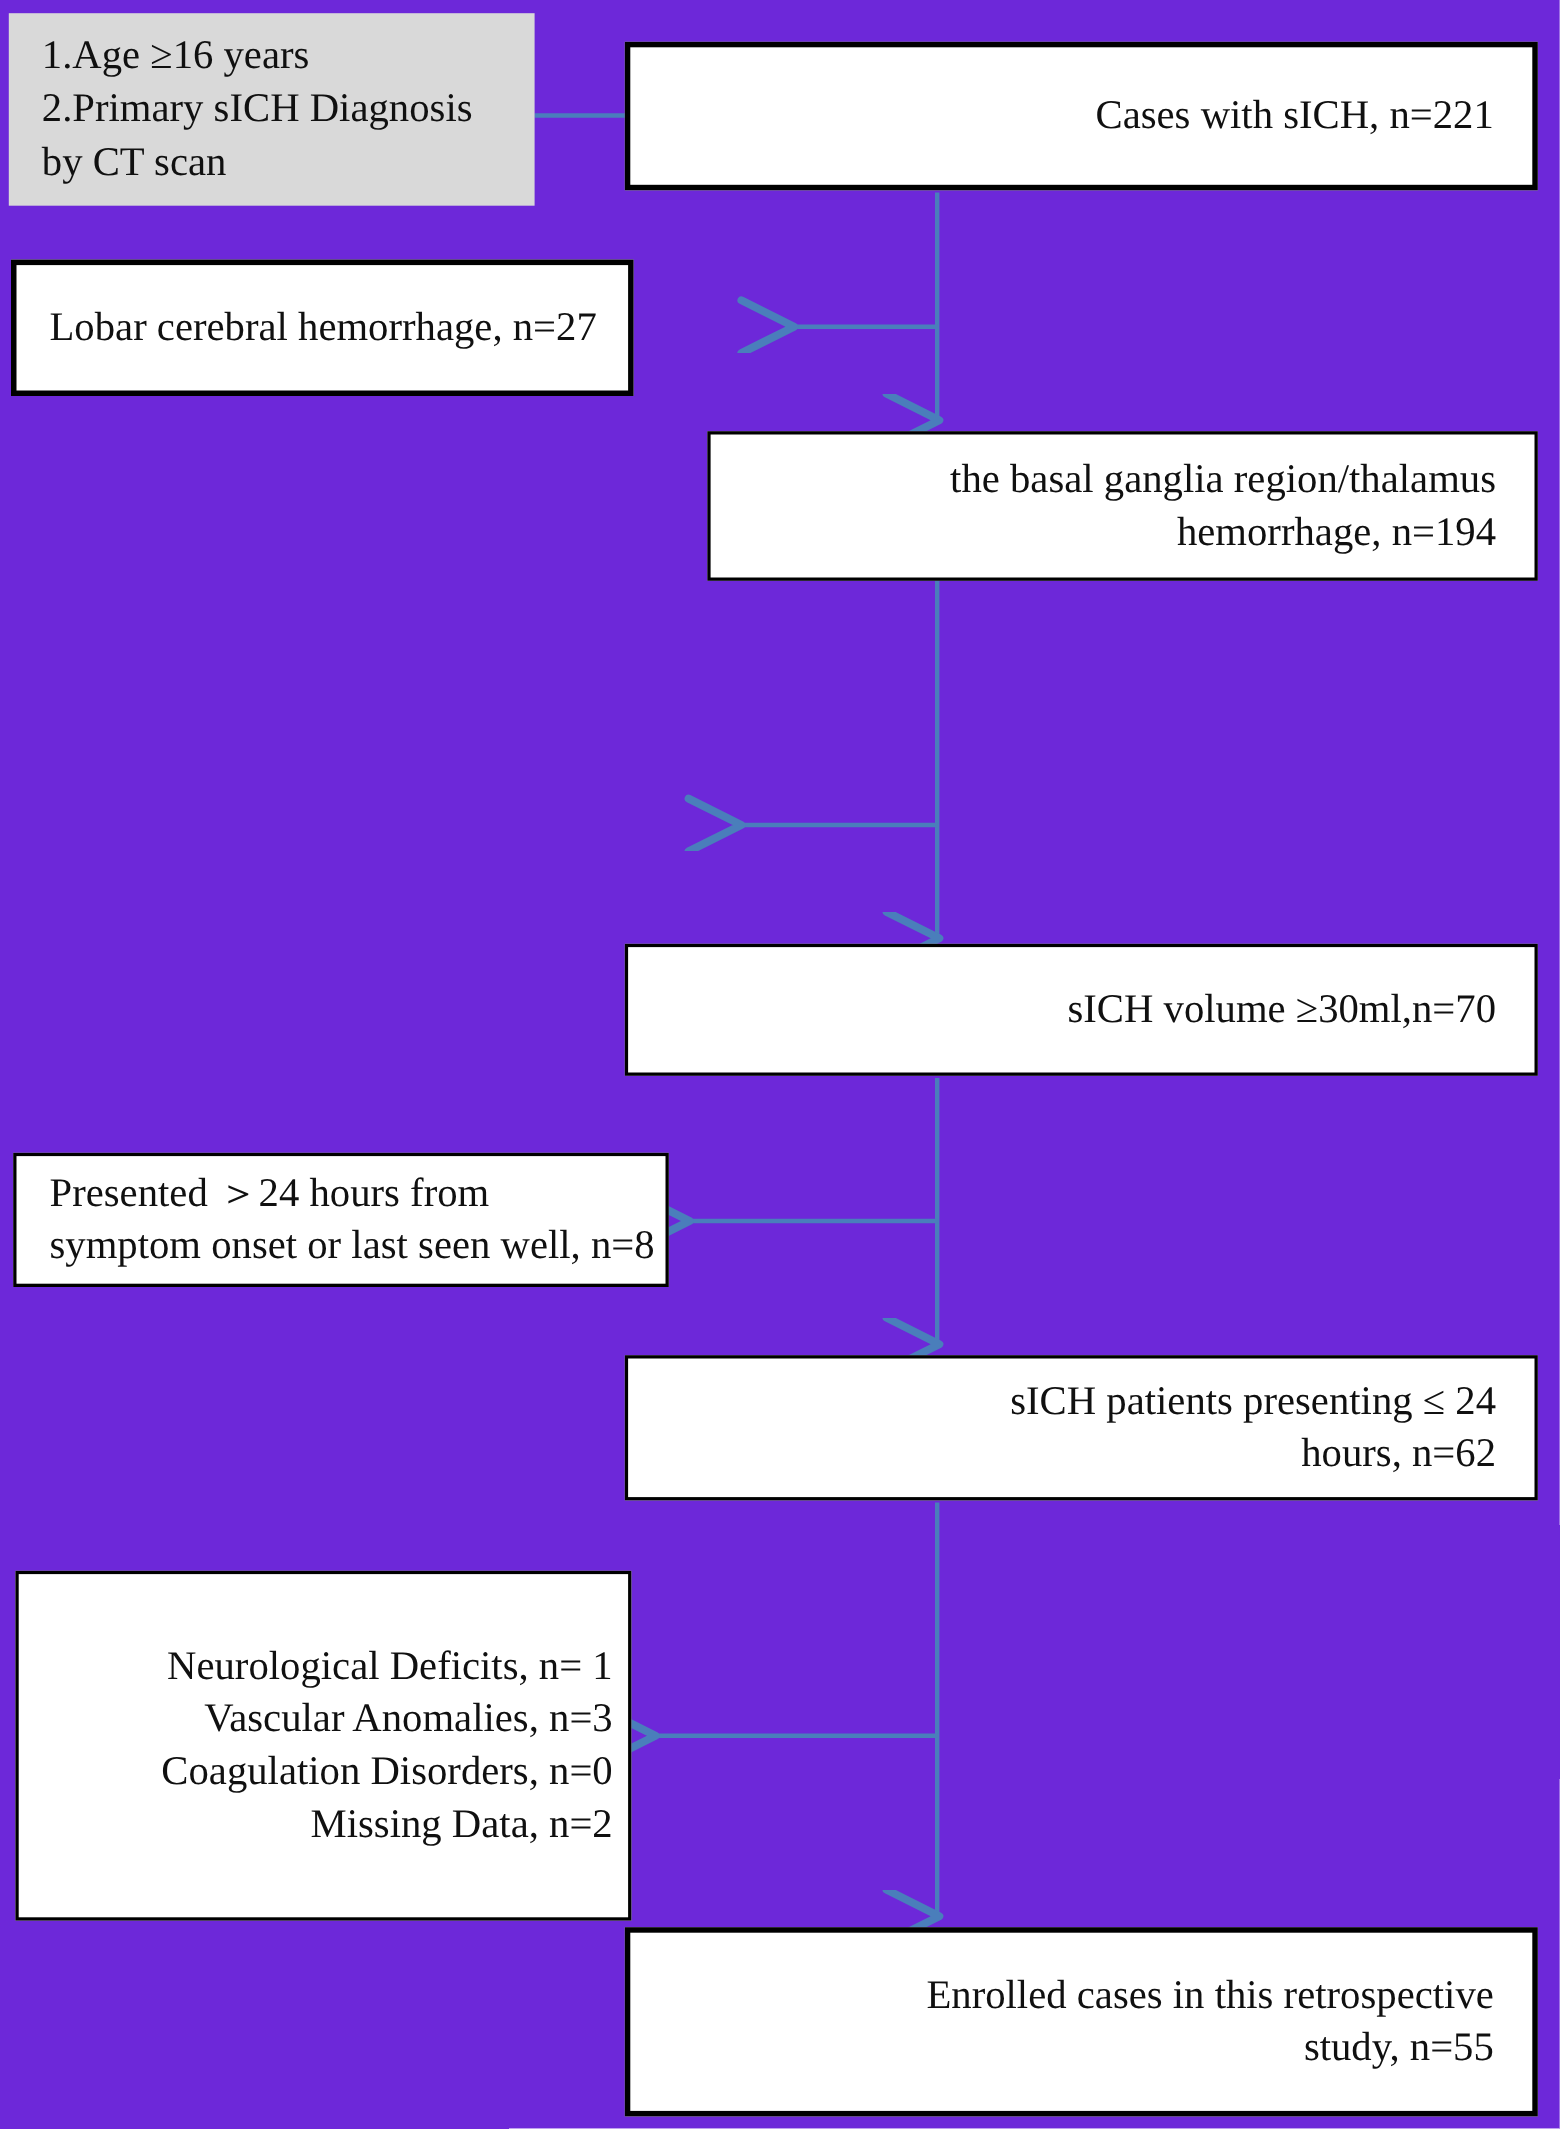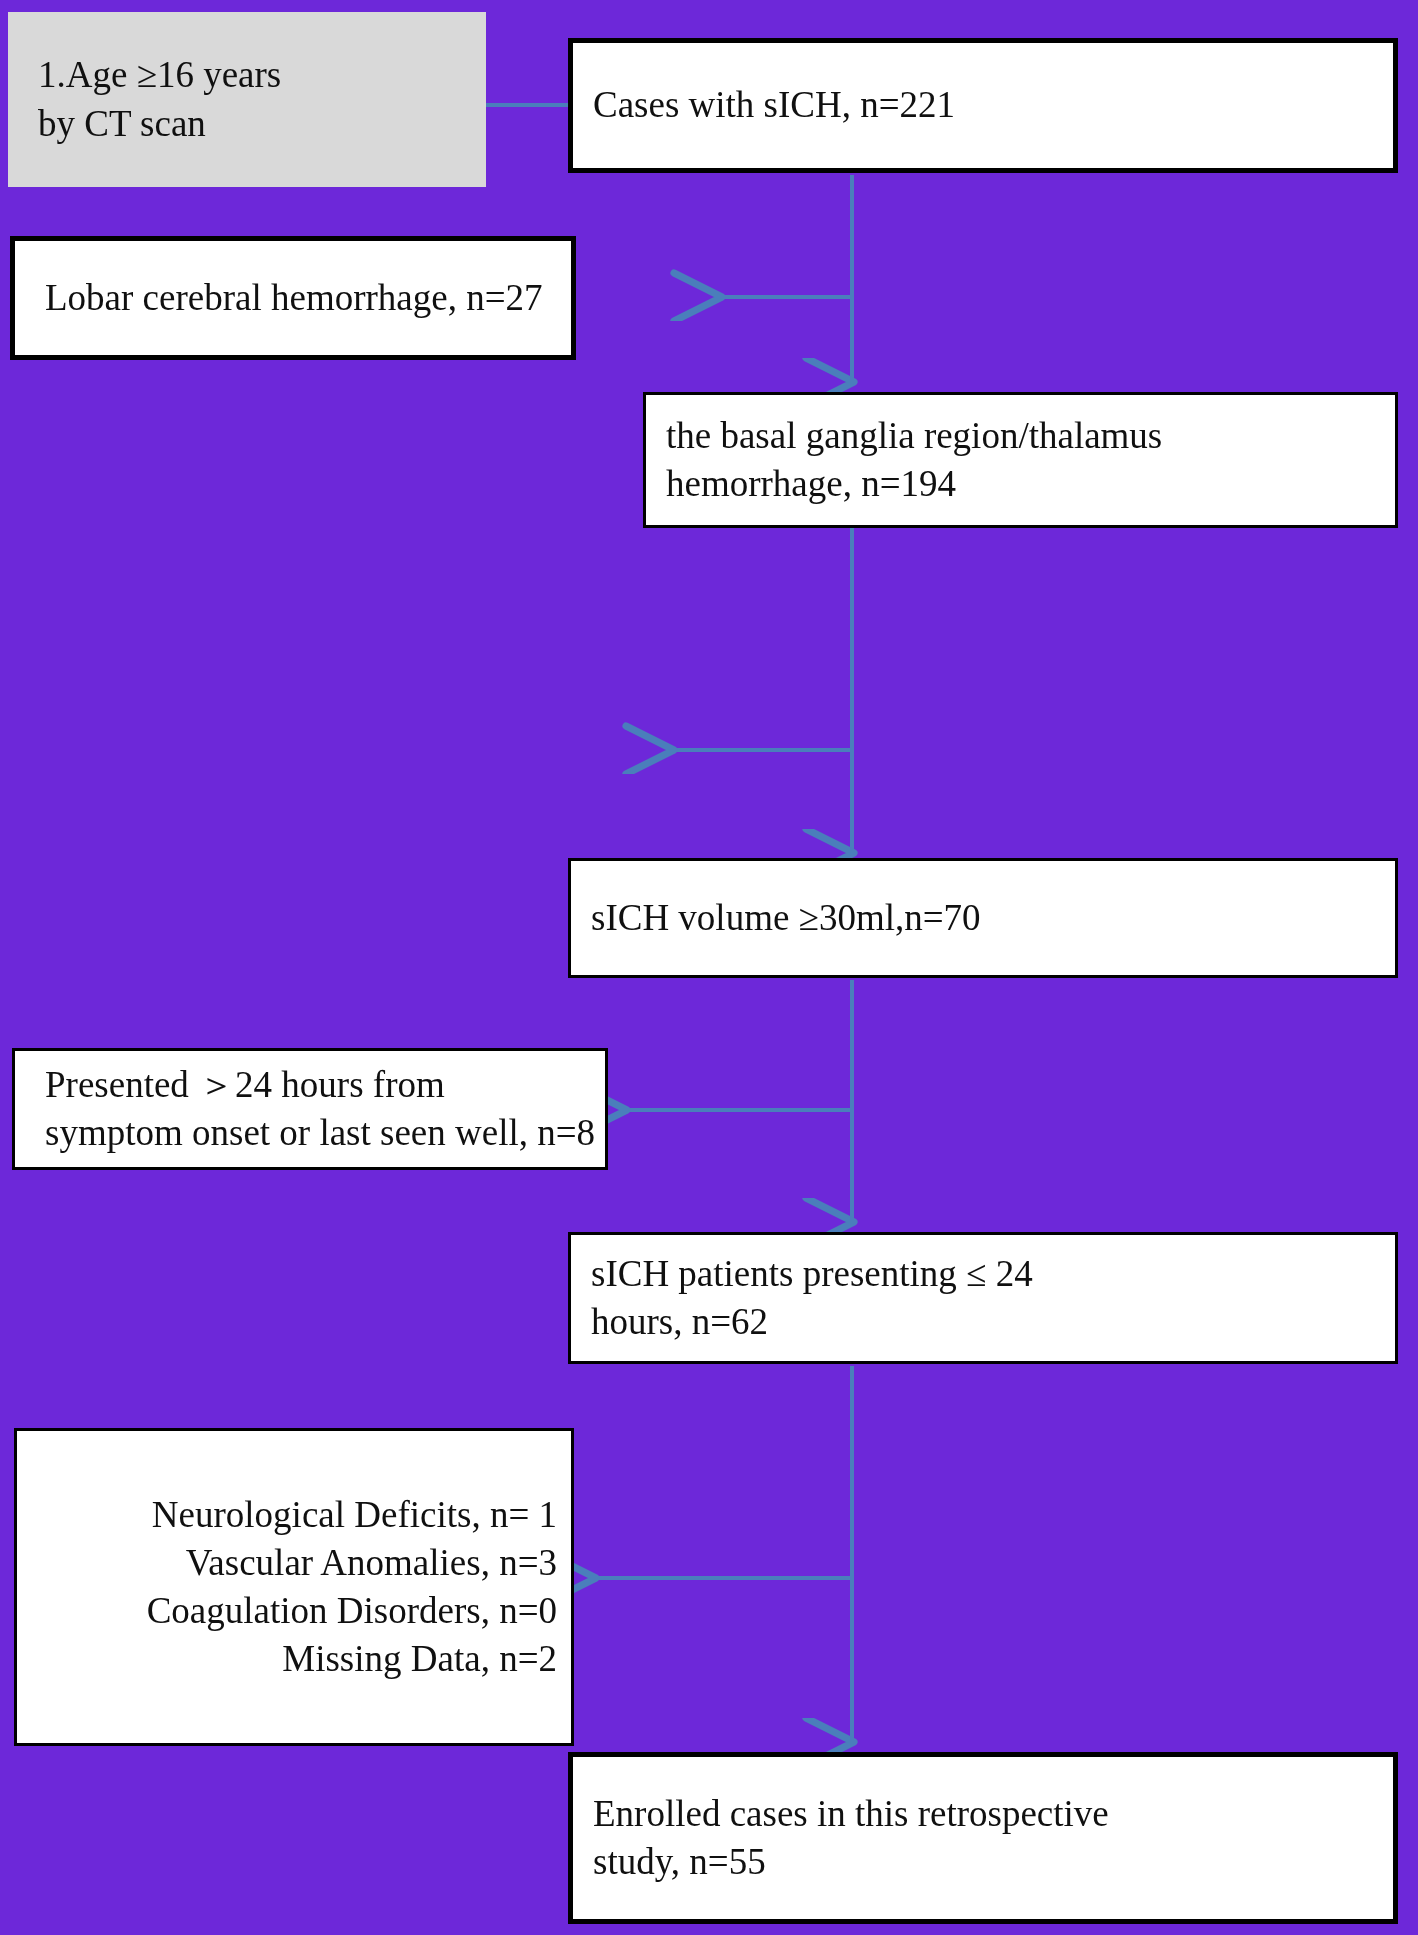--- a/index.html
+++ b/index.html
@@ -41,21 +41,21 @@
   .box-grey {
     background: #d9d9d9;
     border: none;
   }
   .txt-left {
     text-align: left;
     padding-left: 30px;
     padding-right: 14px;
   }
   .txt-center {
-    text-align: left;
+    text-align: right;
     padding-left: 20px;
     padding-right: 35px;
   }
   .fs-1 { font-size: 37px; line-height: 1.30; }
 
   
   #wires {
     position: absolute;
     left: 0;
     top: 0;
@@ -93,20 +93,21 @@
 
     <line x1="852" y1="1110" x2="625" y2="1110" stroke="#4a7ebb" stroke-width="4" marker-end="url(#arrowLeft)"></line>
 
     <line x1="852" y1="1366" x2="852" y2="1742" stroke="#4a7ebb" stroke-width="4" marker-end="url(#arrowDown)"></line>
 
     <line x1="852" y1="1578" x2="594" y2="1578" stroke="#4a7ebb" stroke-width="4" marker-end="url(#arrowLeft)"></line>
   </svg>
 
   <div class="node box-grey txt-left fs-1" style="left: 8px; top: 12px; width: 478px; height: 175px;">
     <div class="line">1.Age ≥16 years</div>
+    <div class="line">2.Primary sICH Diagnosis</div>
     <div class="line">by CT scan</div>
   </div>
 
   <div class="node box-heavy txt-center fs-1" style="left:568px; top:38px; width:830px; height:135px;">
     <div class="line">Cases with sICH, n=221</div>
   </div>
 
   <div class="node box-heavy txt-left fs-1" style="left:10px; top:236px; width:566px; height:124px;">
     <div class="line">Lobar cerebral hemorrhage, n=27</div>
   </div>

